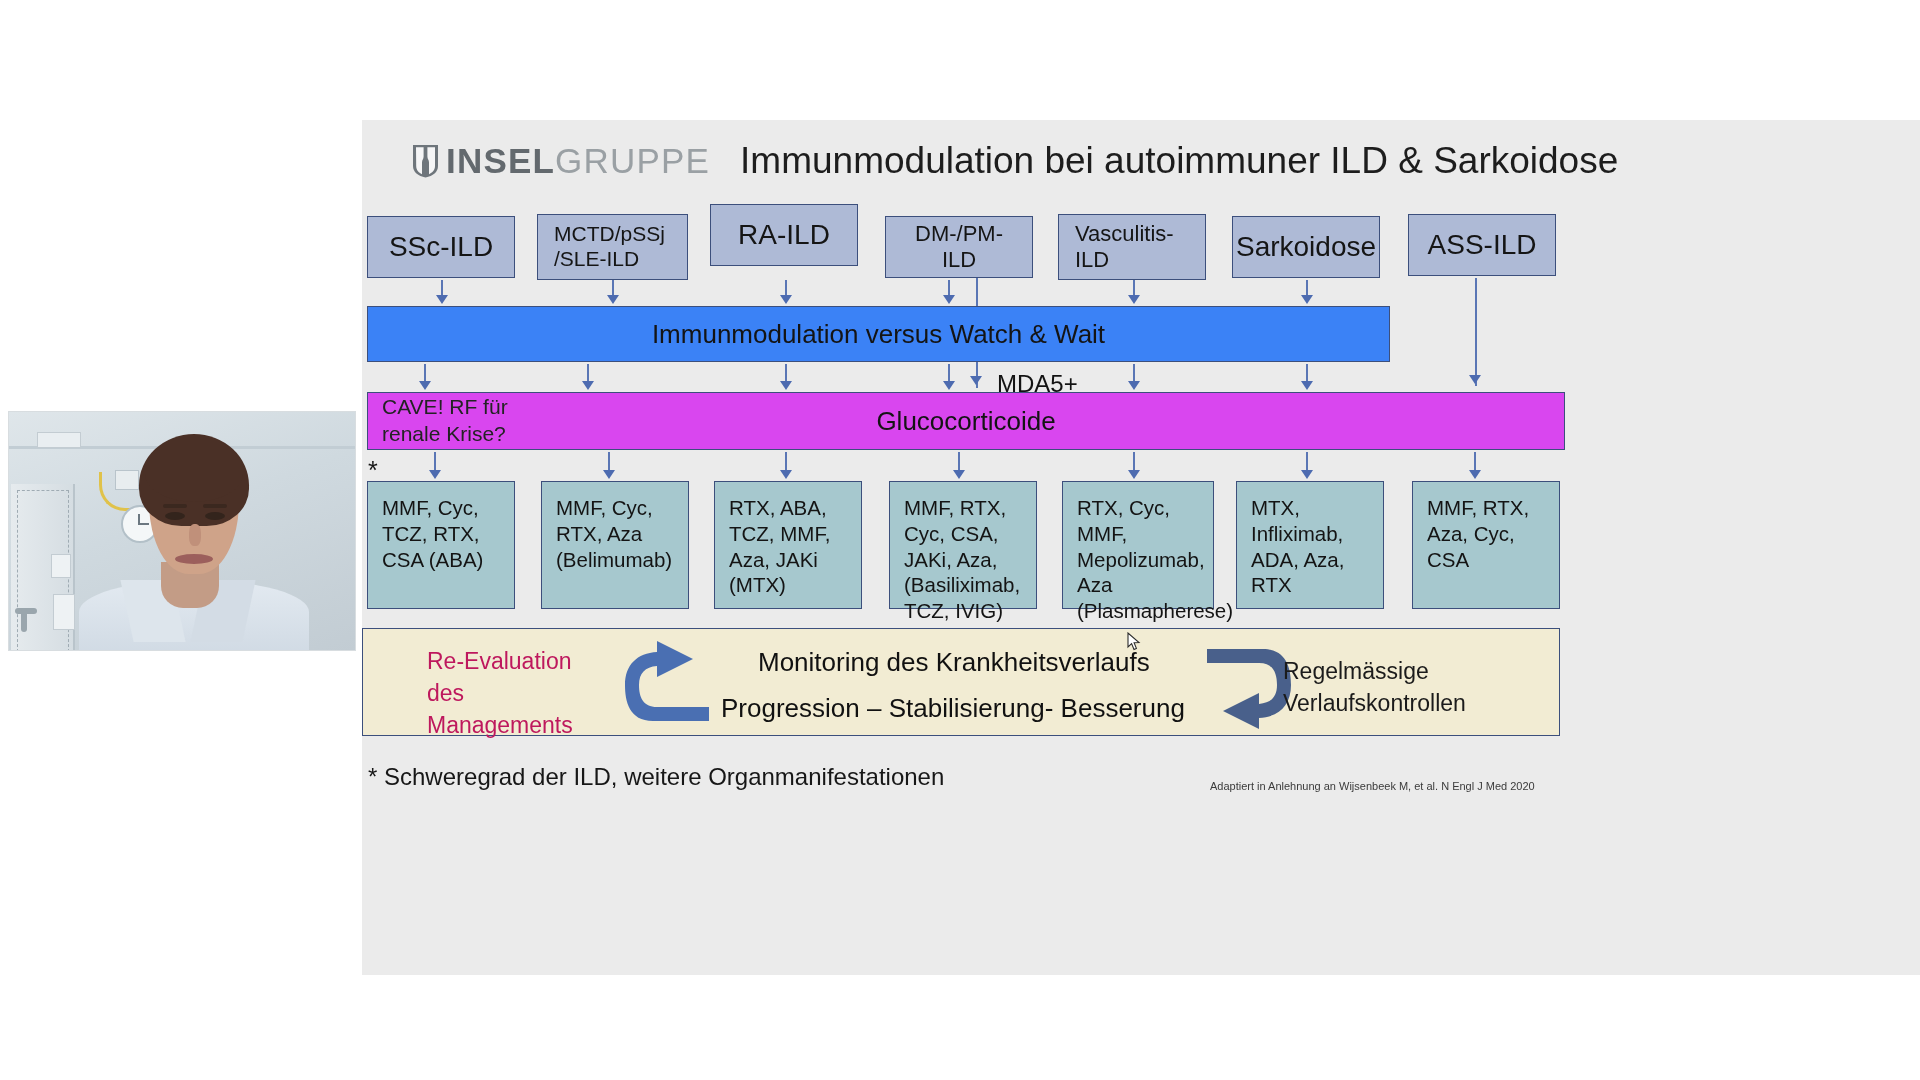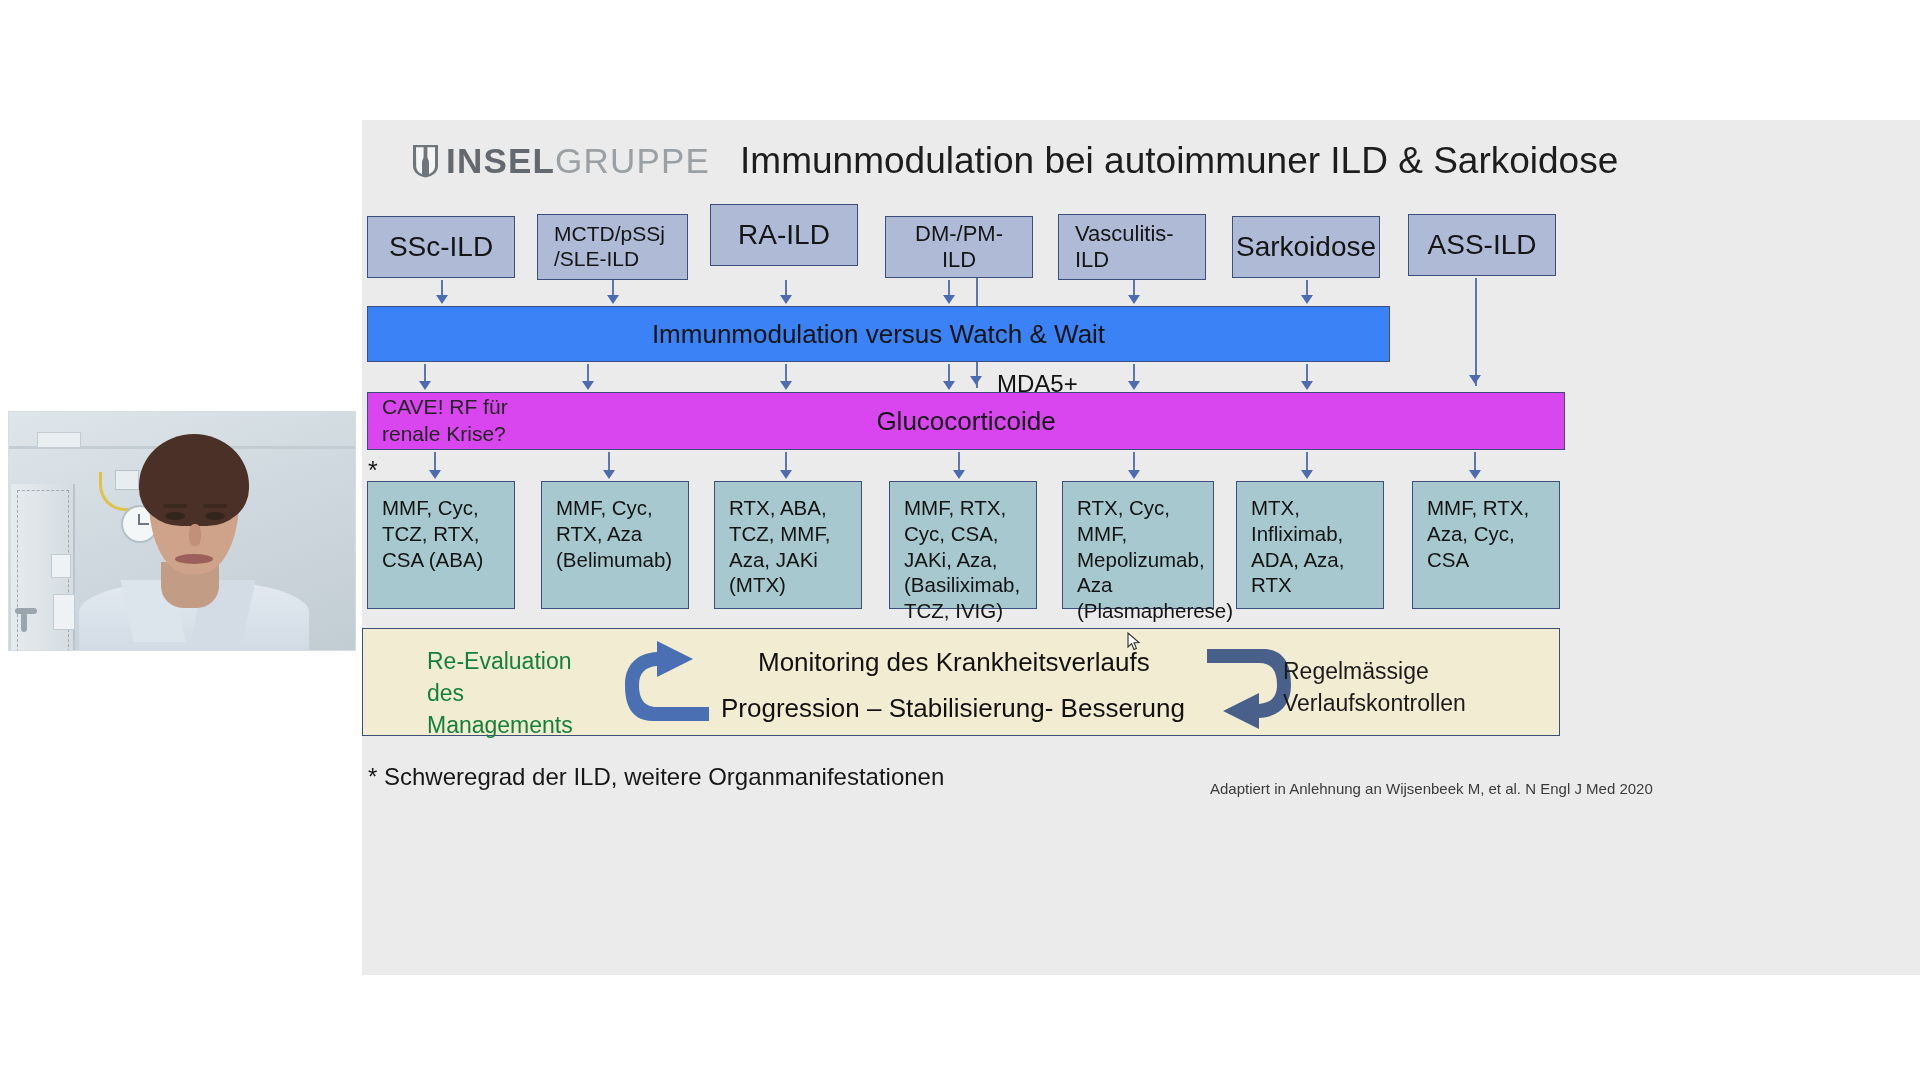--- a/index.html
+++ b/index.html
@@ -73,30 +73,30 @@
     border-top:9px solid #4d6bb0;
   }
   .vline{position:absolute;width:1.6px;background:#5a76b5;}
 
   .mda5{position:absolute;font-size:24px;color:#131313;white-space:nowrap;text-align:right;}
 
   
   .curve{position:absolute;}
 
   .mon-left{
-    position:absolute;font-size:23px;color:#15803d;line-height:1.4;text-align:left;
+    position:absolute;font-size:23px;color:#be185d;line-height:1.4;text-align:left;
   }
   .mon-right{
     position:absolute;font-size:23px;color:#1b1b1b;line-height:1.4;text-align:left;
   }
   .mon-c1{position:absolute;font-size:26px;color:#111;white-space:nowrap;}
   .mon-c2{position:absolute;font-size:26px;color:#111;white-space:nowrap;}
 
   .footnote{position:absolute;font-size:24px;color:#171717;white-space:nowrap;}
-  .credit{position:absolute;font-size:15px;color:#3b3b3b;white-space:nowrap;
+  .credit{position:absolute;font-size:11px;color:#3b3b3b;white-space:nowrap;
           font-family:"Liberation Sans", sans-serif;}
 
   
   #cam{
     position:absolute;left:8px;top:411px;width:348px;height:240px;
     background:#c9d2d8;overflow:hidden;border:1px solid #d8dde0;box-sizing:border-box;
   }
   #cam .wall{position:absolute;inset:0;background:
       linear-gradient(160deg,#dfe6ea 0%,#cfd9df 45%,#c2ccd3 100%);}
   #cam .ceilingline{position:absolute;left:0;right:0;top:34px;height:3px;background:#c2cdd4;}

